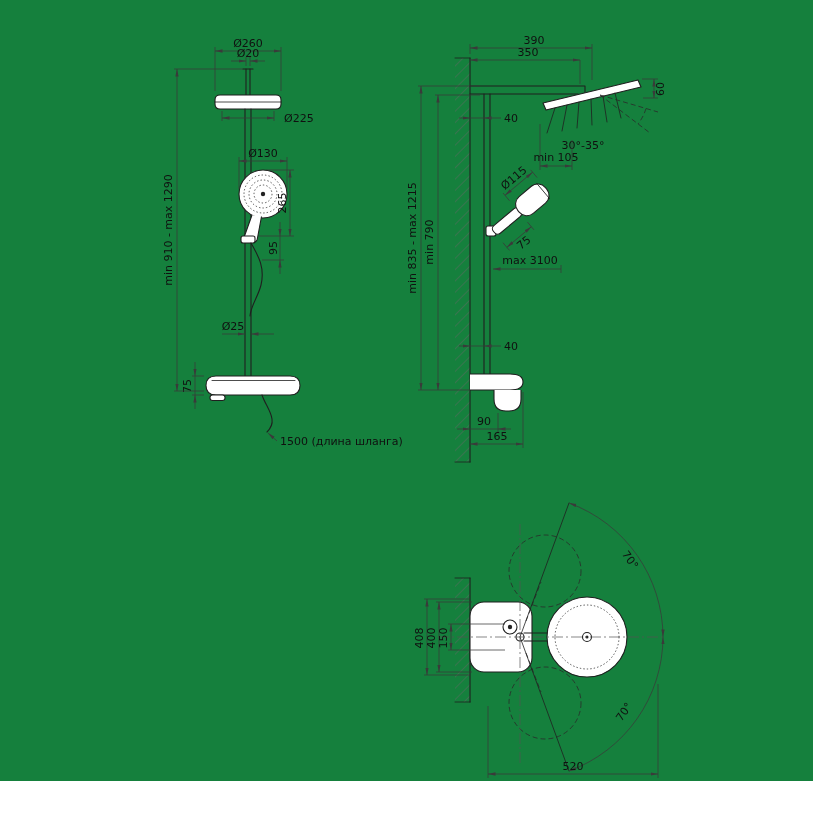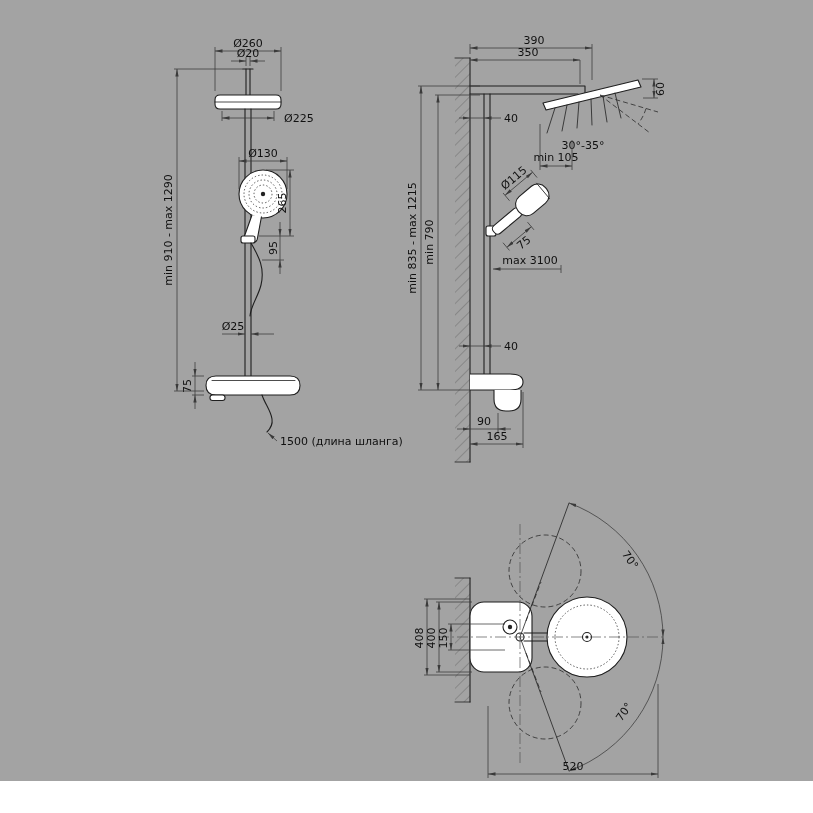--- a/index.html
+++ b/index.html
@@ -1,16 +1,16 @@
 <!DOCTYPE html>
 <html><head>
 <meta charset="utf-8">
 <style>
   html,body{margin:0;padding:0;background:#ffffff}
-  .page{width:813px;height:781px;background:#a3a3a3;position:relative;overflow:hidden}
+  .page{width:813px;height:781px;background:#15803d;position:relative;overflow:hidden}
   svg{display:block}
   .ln{stroke:#1f1f1f;stroke-width:1.1;fill:none;stroke-linecap:round;stroke-linejoin:round}
   .lnf{stroke:#1f1f1f;stroke-width:1.1;fill:#fff;stroke-linejoin:round}
   .thin{stroke:#1f1f1f;stroke-width:.8;fill:none;stroke-linecap:round}
   .dim{stroke:#3a3a3a;stroke-width:.75;fill:none}
   .dash{stroke:#2a2a2a;stroke-width:.8;fill:none;stroke-dasharray:5 3}
   .axis{stroke:#555;stroke-width:.7;fill:none;stroke-dasharray:11 3 2 3}
   .dot{stroke:#2a2a2a;stroke-width:.8;fill:none;stroke-dasharray:1.4 2.1}
   .t{font:11px "DejaVu Sans", sans-serif;fill:#101010}
   .tm{text-anchor:middle}

